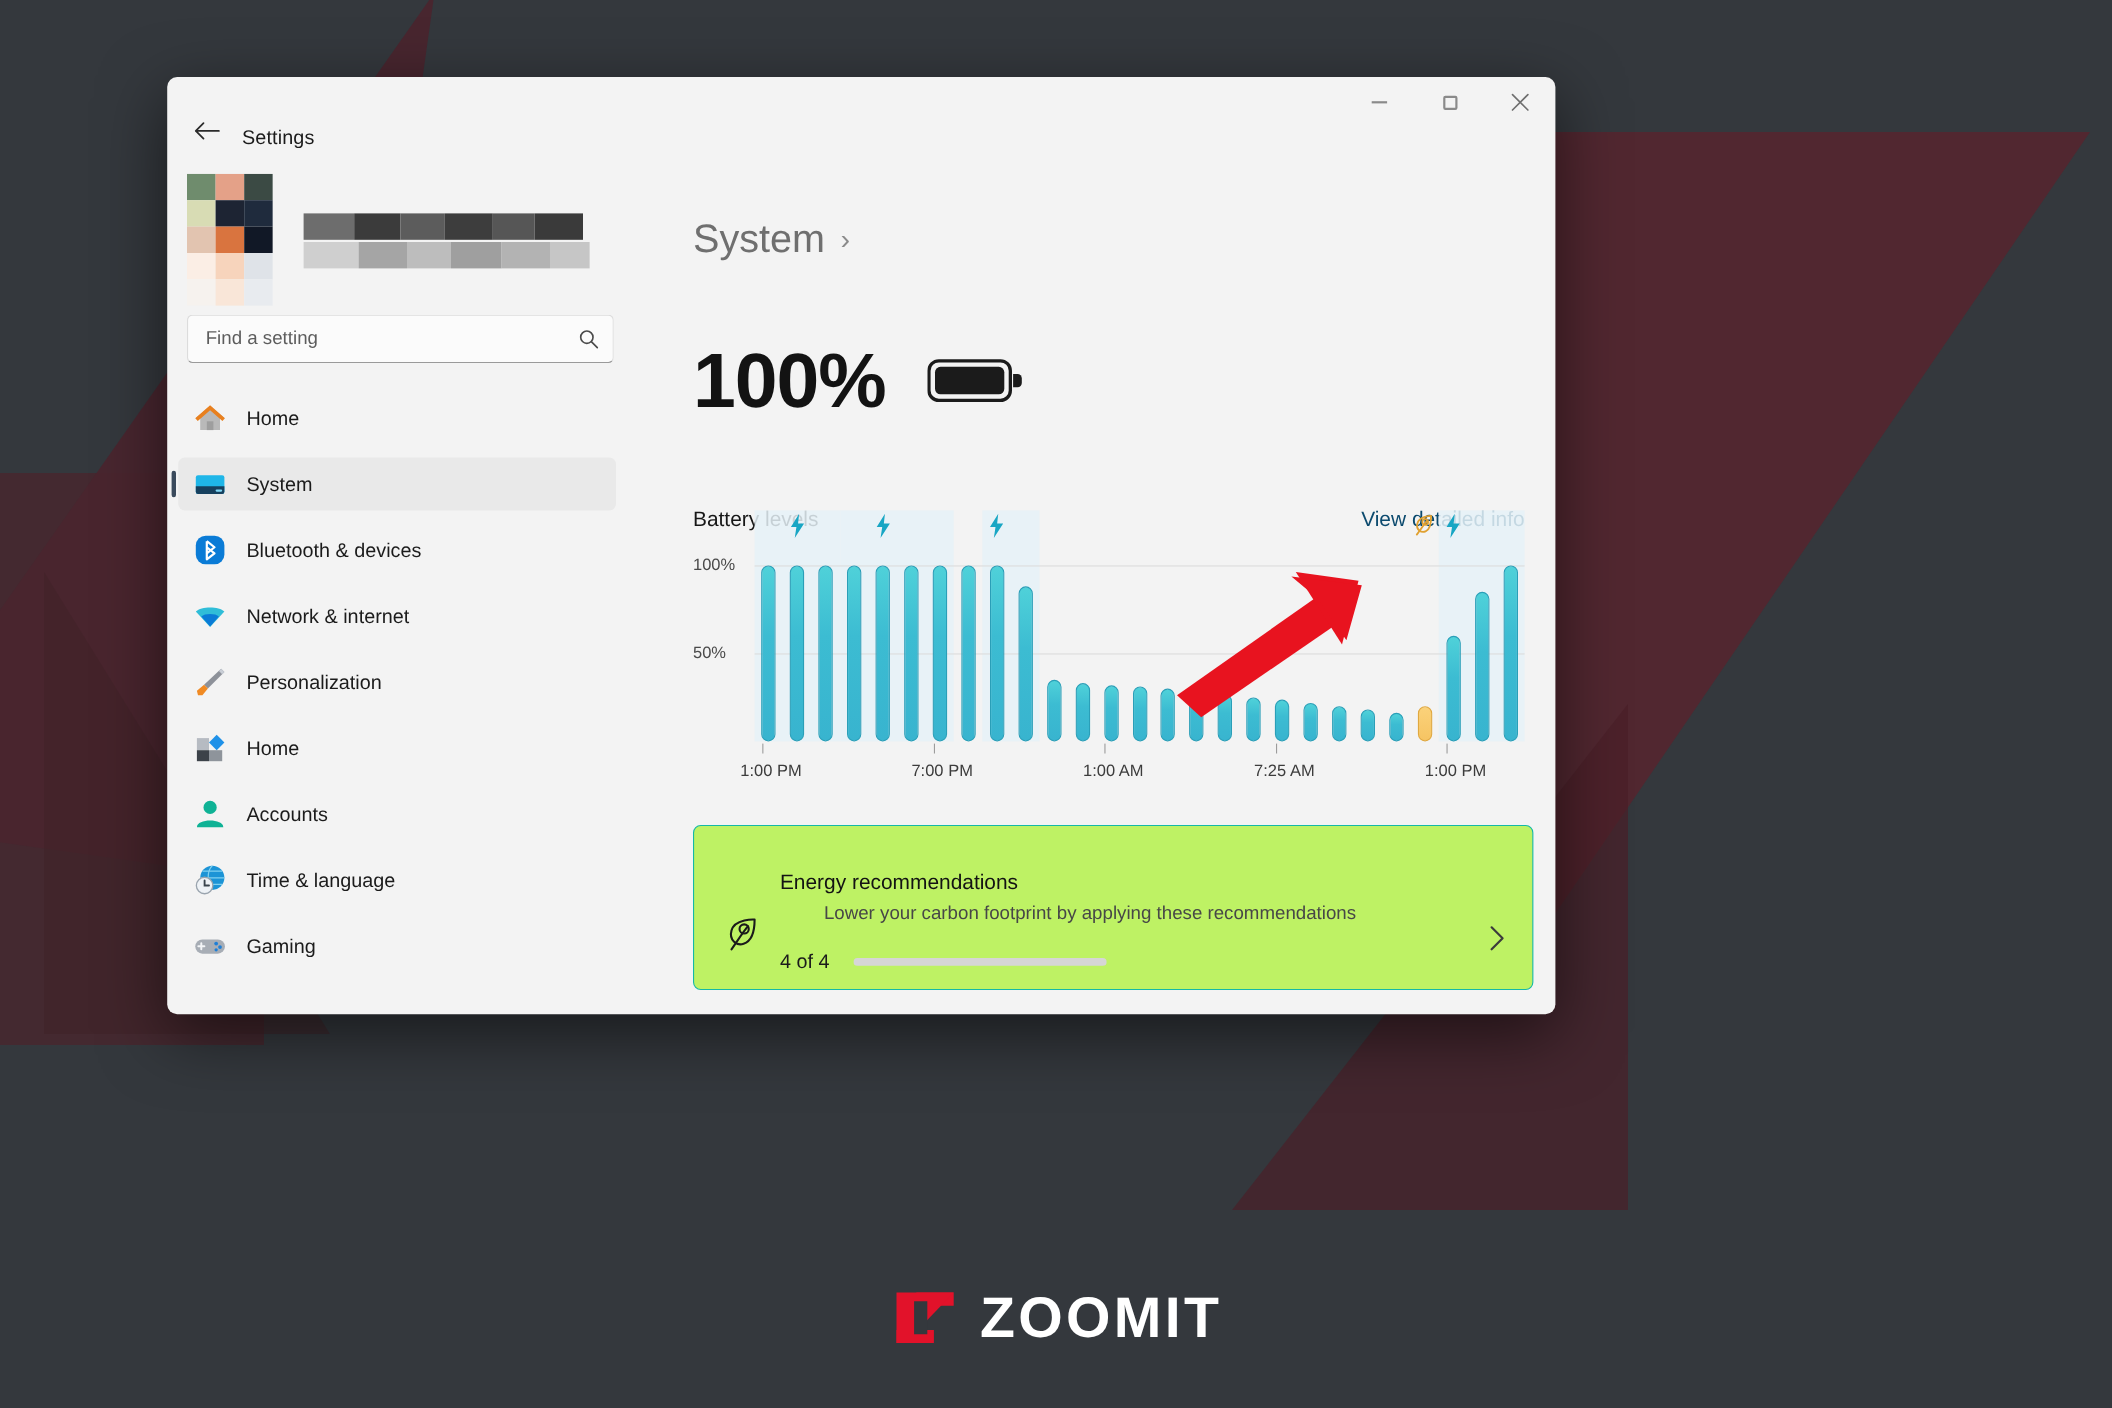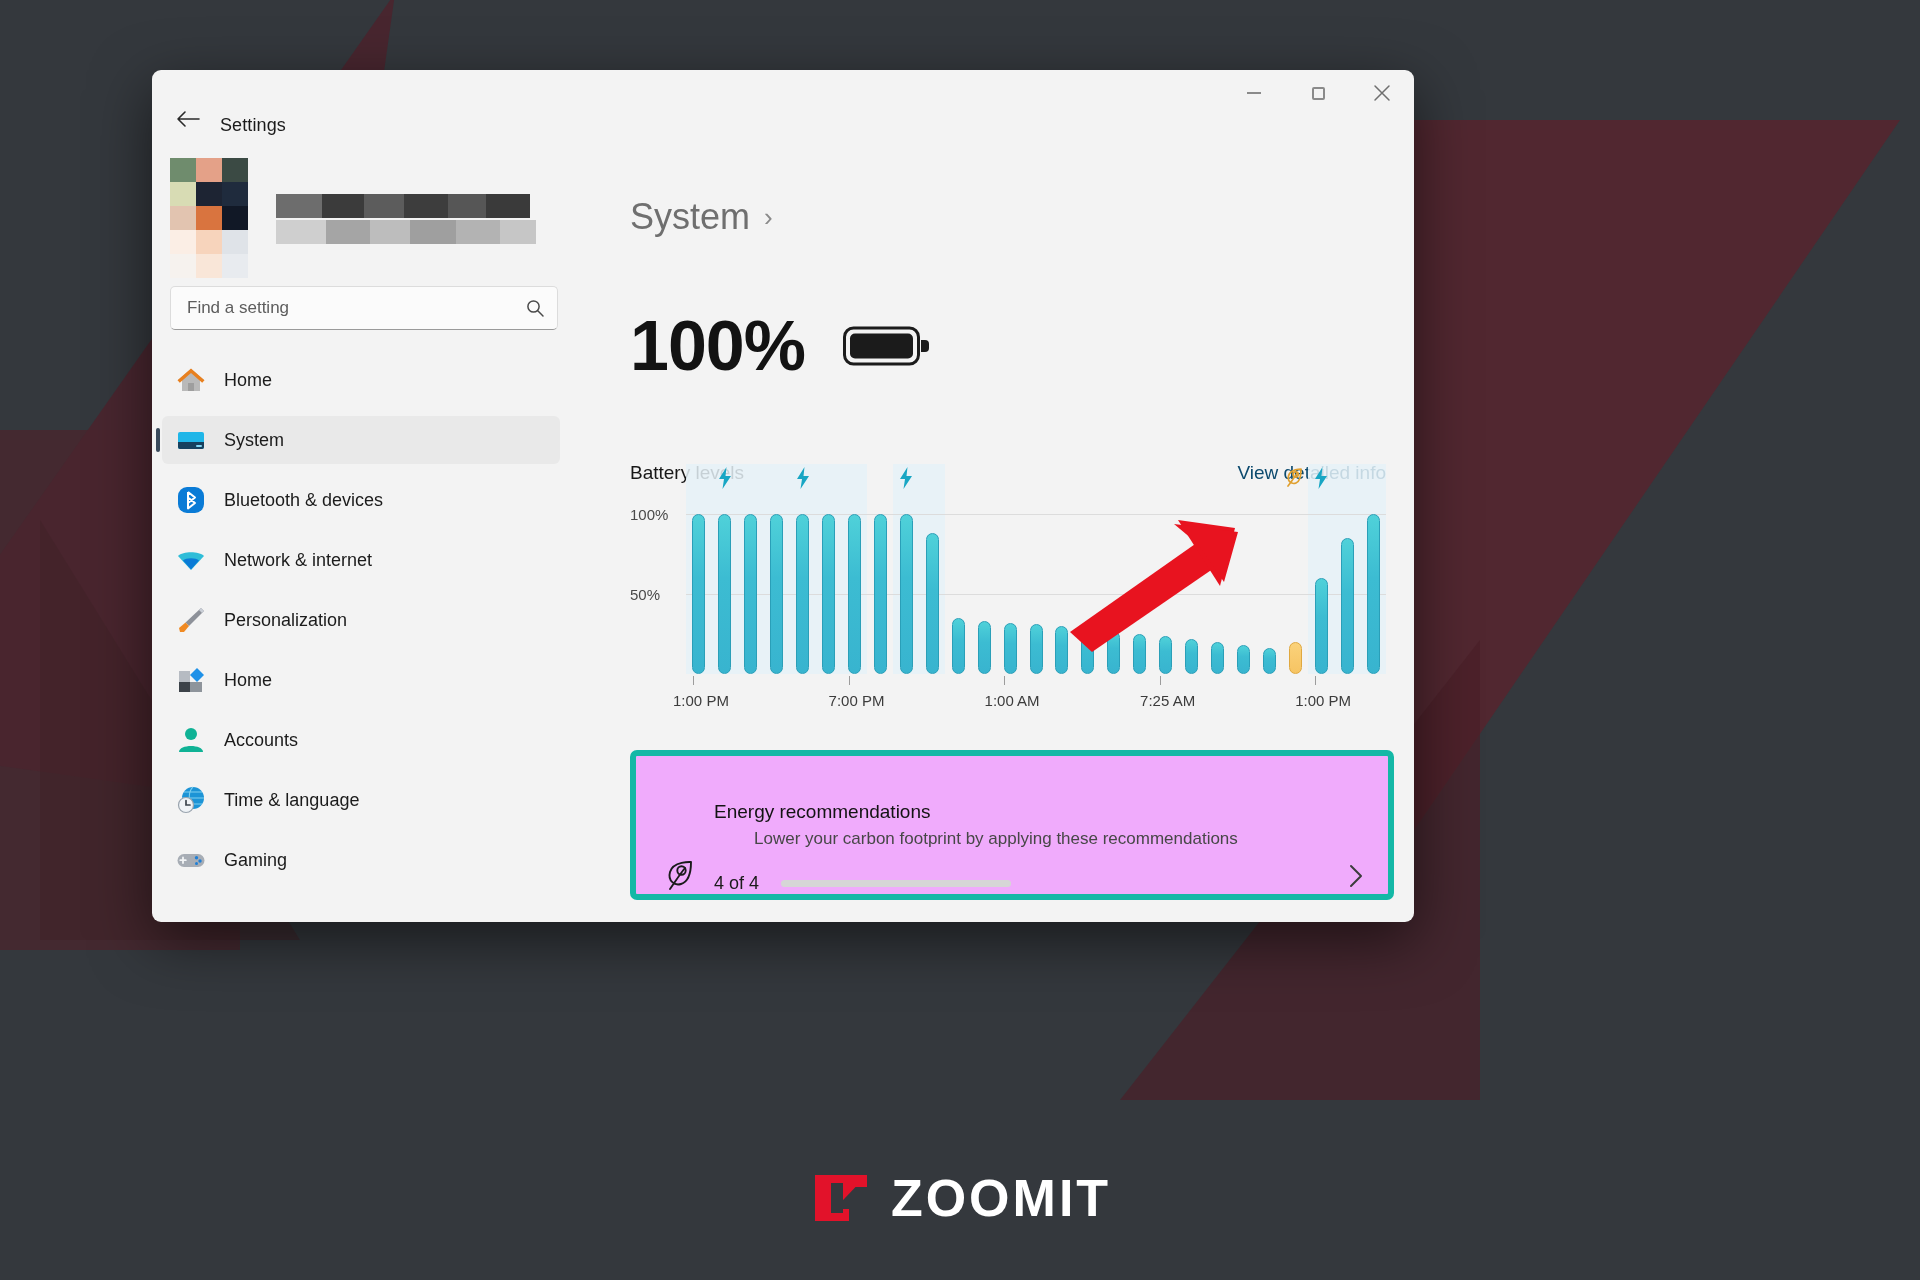--- a/index.html
+++ b/index.html
@@ -215,25 +215,25 @@
     background: linear-gradient(180deg, #fbd27a 0%, #f6c463 100%);
     border-color: #e0a83f;
   }
   .x-axis { position: relative; height: 50px; margin-top: 2px; }
   .tick { position: absolute; top: 0; width: 1px; height: 9px; background: #9c9c9c; }
   .x-label { position: absolute; top: 16px; font-size: 15px; color: #3c3c3c; transform: translateX(-50%); white-space: nowrap; }
 
   
   .energy-card {
     margin-top: 22px;
-    background: #f0abfc;
-    border: 6px solid #14b8a6;
+    background: #bef264;
+    border: 1px solid #14b8a6;
     border-radius: 7px;
     height: 150px;
-    display: flex; align-items: flex-end;
+    display: flex; align-items: center;
     padding: 26px 22px 0 22px;
     position: relative;
   }
   .energy-icon { width: 44px; flex: 0 0 44px; margin-top: 22px; display: flex; justify-content: center; }
   .energy-body { flex: 1; margin-left: 12px; }
   .energy-title { font-size: 19px; color: #131313; }
   .energy-sub { font-size: 17px; color: #474747; margin-top: 6px; margin-left: 40px; }
   .energy-progress-row { display: flex; align-items: center; margin-top: 24px; }
   .progress-count { font-size: 18px; color: #1b1b1b; }
   .progress-track {

